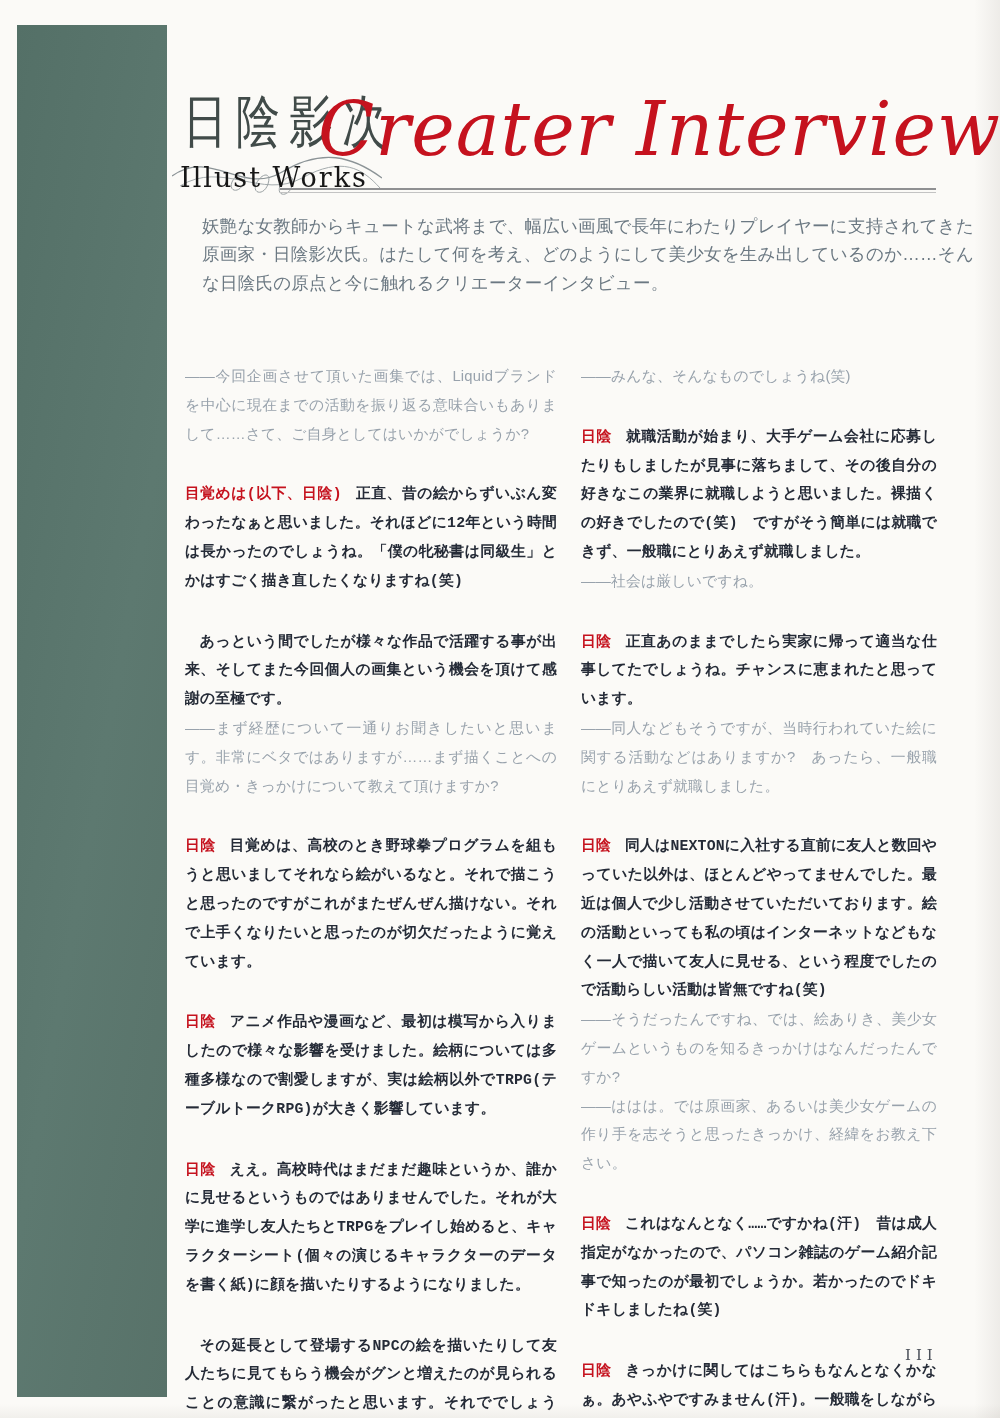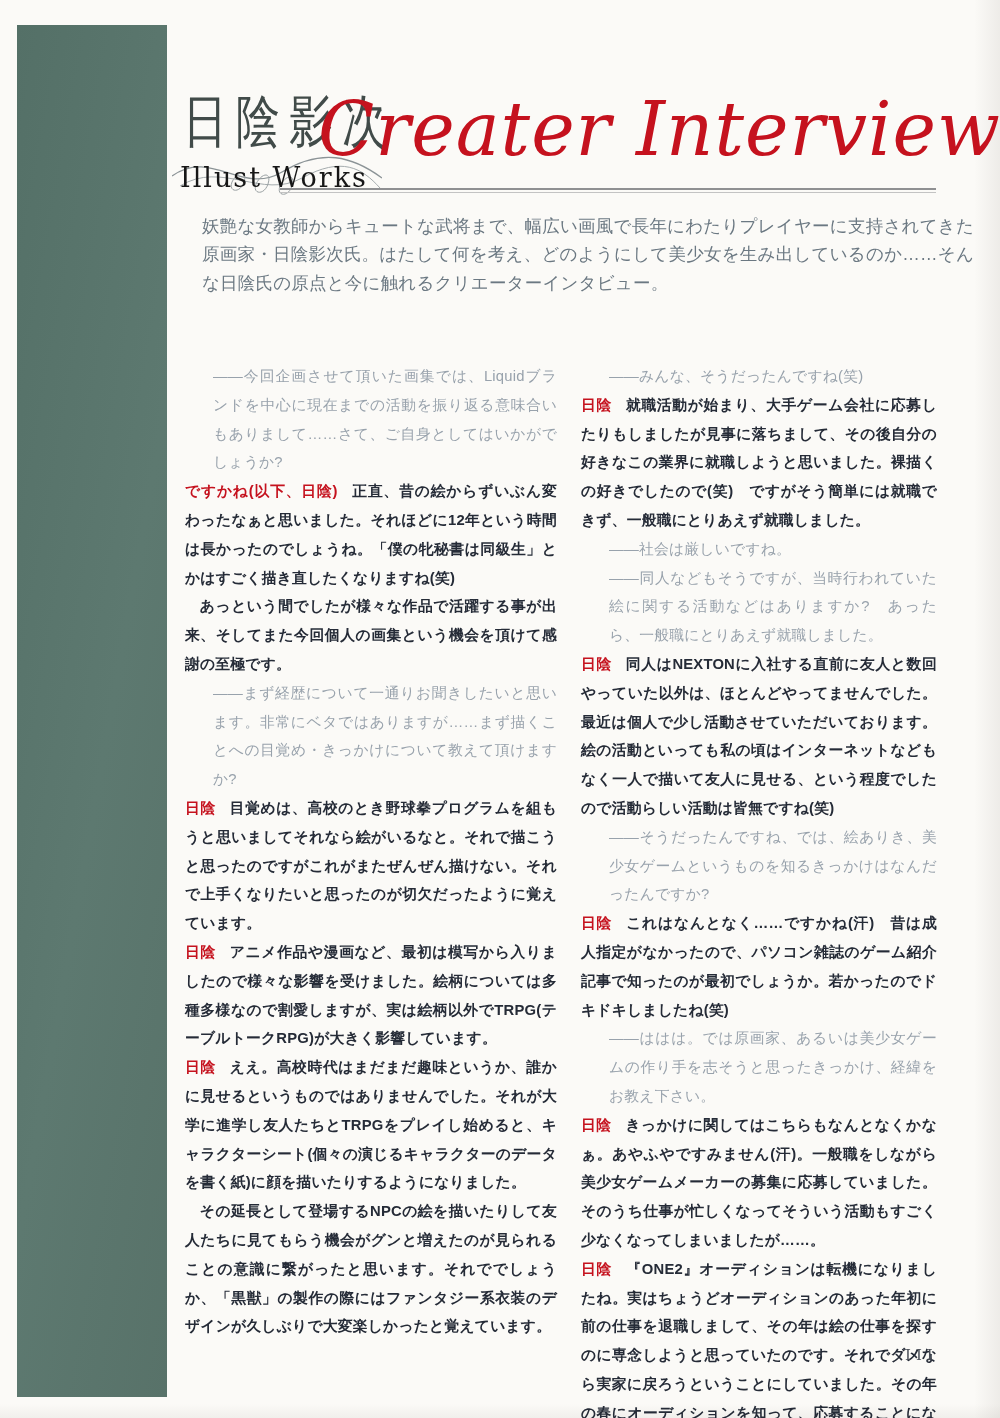--- a/index.html
+++ b/index.html
@@ -66,26 +66,26 @@
     position:absolute;left:185px;top:362px;width:752px;
     display:grid;grid-template-columns:372px 356px;column-gap:24px;
   }
   .para{
     font-size:14.8px;line-height:28.8px;text-align:justify;
     letter-spacing:0.2px;
   }
   .para.question{
     color:var(--question-gray);
     font-family:"Liberation Sans",sans-serif;
-    margin-left:28px;
   }
   .para.answer,.para.answer_cont{
     color:var(--answer-dark);
-    font-family:Liberation Sans, sans-serif;
+    font-family:Liberation Mono, monospace;
     font-weight:600;
+    margin-top:32px;
   }
   .para.answer_cont{text-indent:1em;}
   .speaker{
     color:var(--accent-red);font-weight:bold;margin-right:14px;
   }
   .page-number{
     position:absolute;left:905px;top:1346px;
     font-family:"DejaVu Serif",serif;font-size:15px;color:#4a4f58;
     letter-spacing:5px;
   }
@@ -106,35 +106,36 @@
   </svg>
   <div class="logo-sub">Illust Works</div>
   <div class="title-script">Creater Interview</div>
   <div class="header-rule"></div>
   <p class="intro">妖艶な女教師からキュートな武将まで、幅広い画風で長年にわたりプレイヤーに支持されてきた原画家・日陰影次氏。はたして何を考え、どのようにして美少女を生み出しているのか……そんな日陰氏の原点と今に触れるクリエーターインタビュー。</p>
 </header>
 
 <main class="columns">
   <div class="col">
       <p class="para question">――今回企画させて頂いた画集では、Liquidブランドを中心に現在までの活動を振り返る意味合いもありまして……さて、ご自身としてはいかがでしょうか?</p>
-      <p class="para answer"><span class="speaker">ですかね(以下、日陰)</span>正直、昔の絵からずいぶん変わったなぁと思いました。それほどに12年という時間は長かったのでしょうね。「僕の牝秘書は同級生」とかはすごく描き直したくなりますね(笑)</p>
+      <p class="para answer"><span class="speaker">目覚めは(以下、日陰)</span>正直、昔の絵からずいぶん変わったなぁと思いました。それほどに12年という時間は長かったのでしょうね。「僕の牝秘書は同級生」とかはすごく描き直したくなりますね(笑)</p>
       <p class="para answer_cont">あっという間でしたが様々な作品で活躍する事が出来、そしてまた今回個人の画集という機会を頂けて感謝の至極です。</p>
       <p class="para question">――まず経歴について一通りお聞きしたいと思います。非常にベタではありますが……まず描くことへの目覚め・きっかけについて教えて頂けますか?</p>
       <p class="para answer"><span class="speaker">日陰</span>目覚めは、高校のとき野球拳プログラムを組もうと思いましてそれなら絵がいるなと。それで描こうと思ったのですがこれがまたぜんぜん描けない。それで上手くなりたいと思ったのが切欠だったように覚えています。</p>
       <p class="para answer"><span class="speaker">日陰</span>アニメ作品や漫画など、最初は模写から入りましたので様々な影響を受けました。絵柄については多種多様なので割愛しますが、実は絵柄以外でTRPG(テーブルトークRPG)が大きく影響しています。</p>
       <p class="para answer"><span class="speaker">日陰</span>ええ。高校時代はまだまだ趣味というか、誰かに見せるというものではありませんでした。それが大学に進学し友人たちとTRPGをプレイし始めると、キャラクターシート(個々の演じるキャラクターのデータを書く紙)に顔を描いたりするようになりました。</p>
       <p class="para answer_cont">その延長として登場するNPCの絵を描いたりして友人たちに見てもらう機会がグンと増えたのが見られることの意識に繋がったと思います。それででしょうか、「黒獣」の製作の際にはファンタジー系衣装のデザインが久しぶりで大変楽しかったと覚えています。</p>
     </div>
   <div class="col">
-      <p class="para question">――みんな、そうだったんですね(笑)</p>
+      <p class="para question">――みんな、そんなものでしょうね(笑)</p>
       <p class="para answer"><span class="speaker">日陰</span>就職活動が始まり、大手ゲーム会社に応募したりもしましたが見事に落ちまして、その後自分の好きなこの業界に就職しようと思いました。裸描くの好きでしたので(笑)　ですがそう簡単には就職できず、一般職にとりあえず就職しました。</p>
       <p class="para question">――社会は厳しいですね。</p>
+      <p class="para answer"><span class="speaker">日陰</span>正直あのままでしたら実家に帰って適当な仕事してたでしょうね。チャンスに恵まれたと思っています。</p>
       <p class="para question">――同人などもそうですが、当時行われていた絵に関する活動などはありますか?　あったら、一般職にとりあえず就職しました。</p>
       <p class="para answer"><span class="speaker">日陰</span>同人はNEXTONに入社する直前に友人と数回やっていた以外は、ほとんどやってませんでした。最近は個人で少し活動させていただいております。絵の活動といっても私の頃はインターネットなどもなく一人で描いて友人に見せる、という程度でしたので活動らしい活動は皆無ですね(笑)</p>
       <p class="para question">――そうだったんですね、では、絵ありき、美少女ゲームというものを知るきっかけはなんだったんですか?</p>
+      <p class="para question">――ははは。では原画家、あるいは美少女ゲームの作り手を志そうと思ったきっかけ、経緯をお教え下さい。</p>
       <p class="para answer"><span class="speaker">日陰</span>これはなんとなく……ですかね(汗)　昔は成人指定がなかったので、パソコン雑誌のゲーム紹介記事で知ったのが最初でしょうか。若かったのでドキドキしましたね(笑)</p>
-      <p class="para question">――ははは。では原画家、あるいは美少女ゲームの作り手を志そうと思ったきっかけ、経緯をお教え下さい。</p>
       <p class="para answer"><span class="speaker">日陰</span>きっかけに関してはこちらもなんとなくかなぁ。あやふやですみません(汗)。一般職をしながら美少女ゲームメーカーの募集に応募していました。そのうち仕事が忙しくなってそういう活動もすごく少なくなってしまいましたが……。</p>
       <p class="para answer"><span class="speaker">日陰</span>『ONE2』オーディションは転機になりましたね。実はちょうどオーディションのあった年初に前の仕事を退職しまして、その年は絵の仕事を探すのに専念しようと思っていたのです。それでダメなら実家に戻ろうということにしていました。その年の春にオーディションを知って、応募することになったので本当にタイミングが丁度でした。運が良かったです。</p>
     </div>
 </main>
 
 <div class="page-number">III</div>
 
 </body></html>

